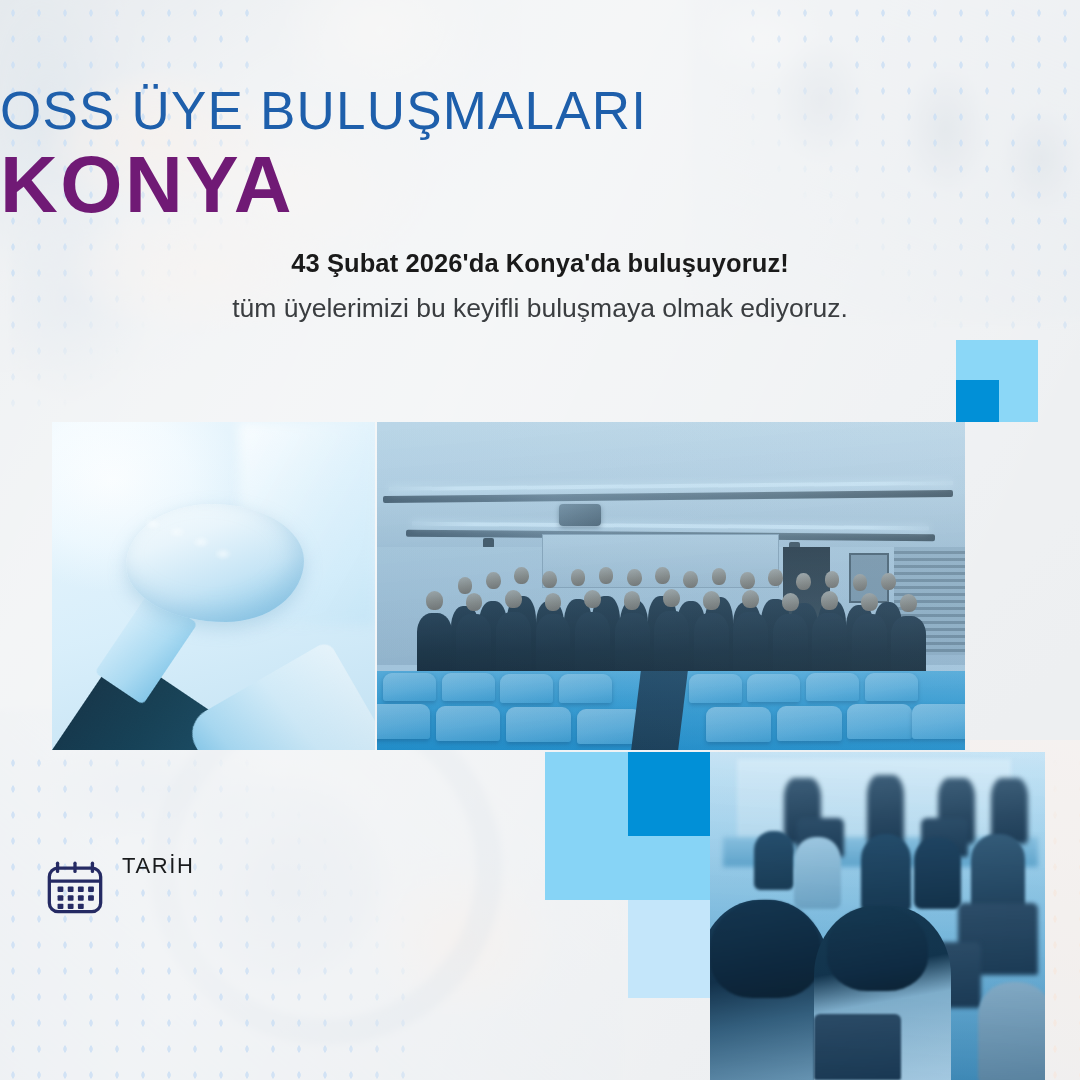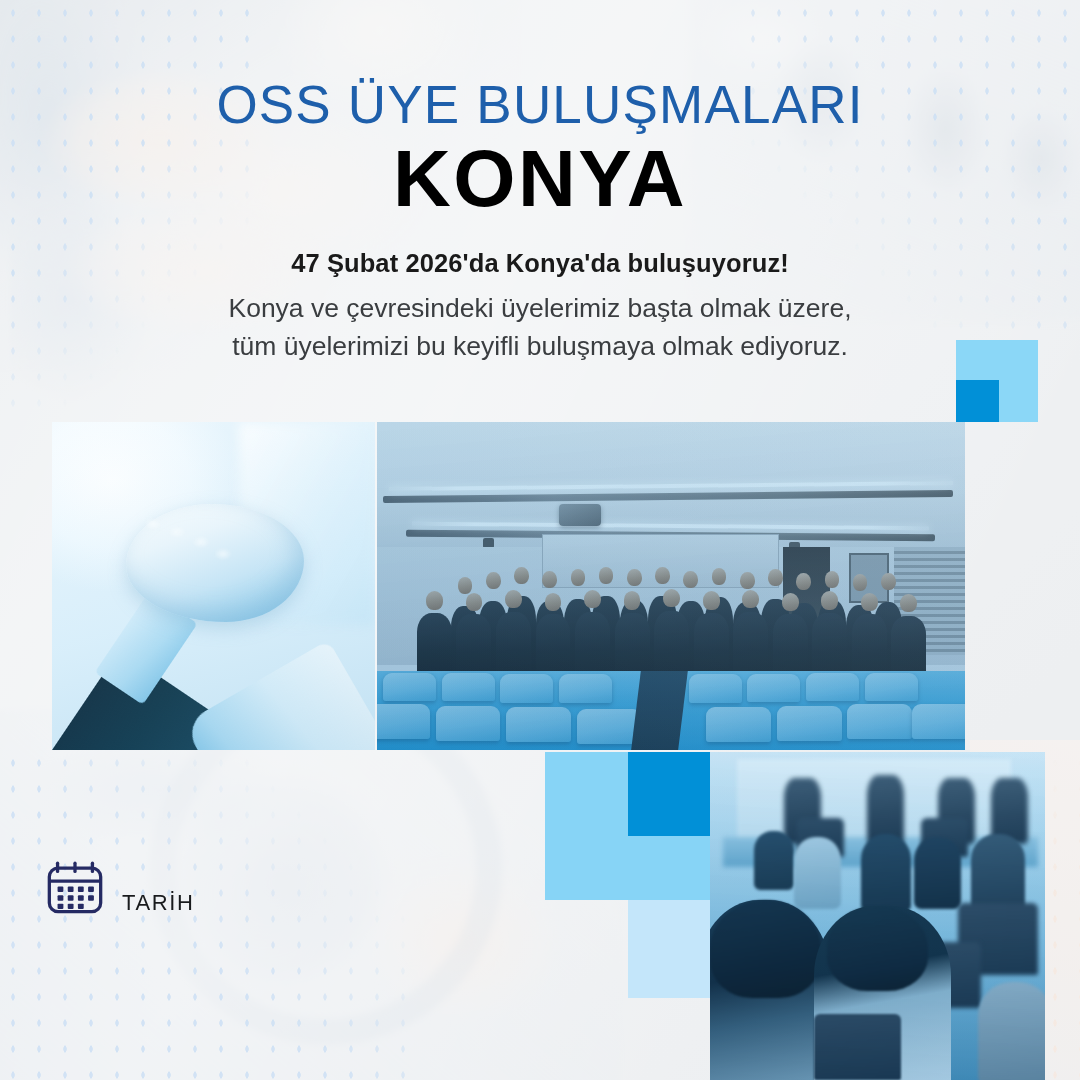--- a/index.html
+++ b/index.html
@@ -116,38 +116,38 @@
   .bg-br-peach {
     position: absolute;
     right: 0; bottom: 0;
     width: 110px; height: 340px;
     background: linear-gradient(200deg, rgba(252,242,236,.9) 0%, rgba(250,238,230,.75) 60%, rgba(248,240,234,.5) 100%);
   }
 
   
   .title-block {
     position: absolute;
-    left: 0; right: 0; top: 78px;
-    text-align: center;
+    left: 0; right: 0; top: 84px;
+    text-align: left;
     z-index: 6;
   }
   .title-main {
     font-size: 53px;
     letter-spacing: 1.2px;
     font-weight: 400;
     color: #1E5FAB;
     line-height: 1;
     white-space: nowrap;
   }
   .title-city {
     margin-top: 8px;
     font-size: 80px;
     font-weight: 700;
     letter-spacing: 2.5px;
-    color: #000000;
+    color: #701a75;
     line-height: 1;
   }
   .lead {
     position: absolute;
     left: 0; right: 0; top: 249px;
     text-align: center;
     z-index: 6;
     font-size: 25.5px;
     font-weight: 700;
     color: #1a1a1a;
@@ -435,21 +435,21 @@
     background: linear-gradient(185deg, rgba(60,160,215,.16) 0%, rgba(20,105,165,.24) 100%);
     mix-blend-mode: multiply;
   }
 
   
   .date-row {
     position: absolute;
     left: 44px; top: 855px;
     z-index: 7;
     display: flex;
-    align-items: flex-end;
+    align-items: flex-start;
     gap: 16px;
   }
   .cal-icon { flex: 0 0 auto; width: 62px; height: 62px; display:block; }
   .date-texts { display: flex; flex-direction: column; line-height: 1; }
   .date-label {
     font-size: 22px;
     font-weight: 400;
     letter-spacing: 1.6px;
     color: #191b1d;
     margin-bottom: 3px;
@@ -479,24 +479,23 @@
   <div class="dots dots-tl"></div>
   <div class="dots dots-tr"></div>
   <div class="dots dots-bl"></div>
   <div class="dots dots-br"></div>
 
   <div class="title-block">
     <div class="title-main">OSS ÜYE BULUŞMALARI</div>
     <div class="title-city">KONYA</div>
   </div>
 
-  <div class="lead">47 Şubat 2026'da Konya'da buluşuyoruz!</div>
+  <div class="lead">43 Şubat 2026'da Konya'da buluşuyoruz!</div>
 
   <div class="body-copy">
-    <span class="l">Konya ve çevresindeki üyelerimiz başta olmak üzere,</span>
     <span class="l">tüm üyelerimizi bu keyifli buluşmaya olmak ediyoruz.</span>
   </div>
 
   <div class="sq-lt-light"></div>
   <div class="sq-lt-dark"></div>
   <div class="blk-a"></div>
   <div class="blk-b"></div>
   <div class="blk-c"></div>
 
   <div class="photo photo-hands">

